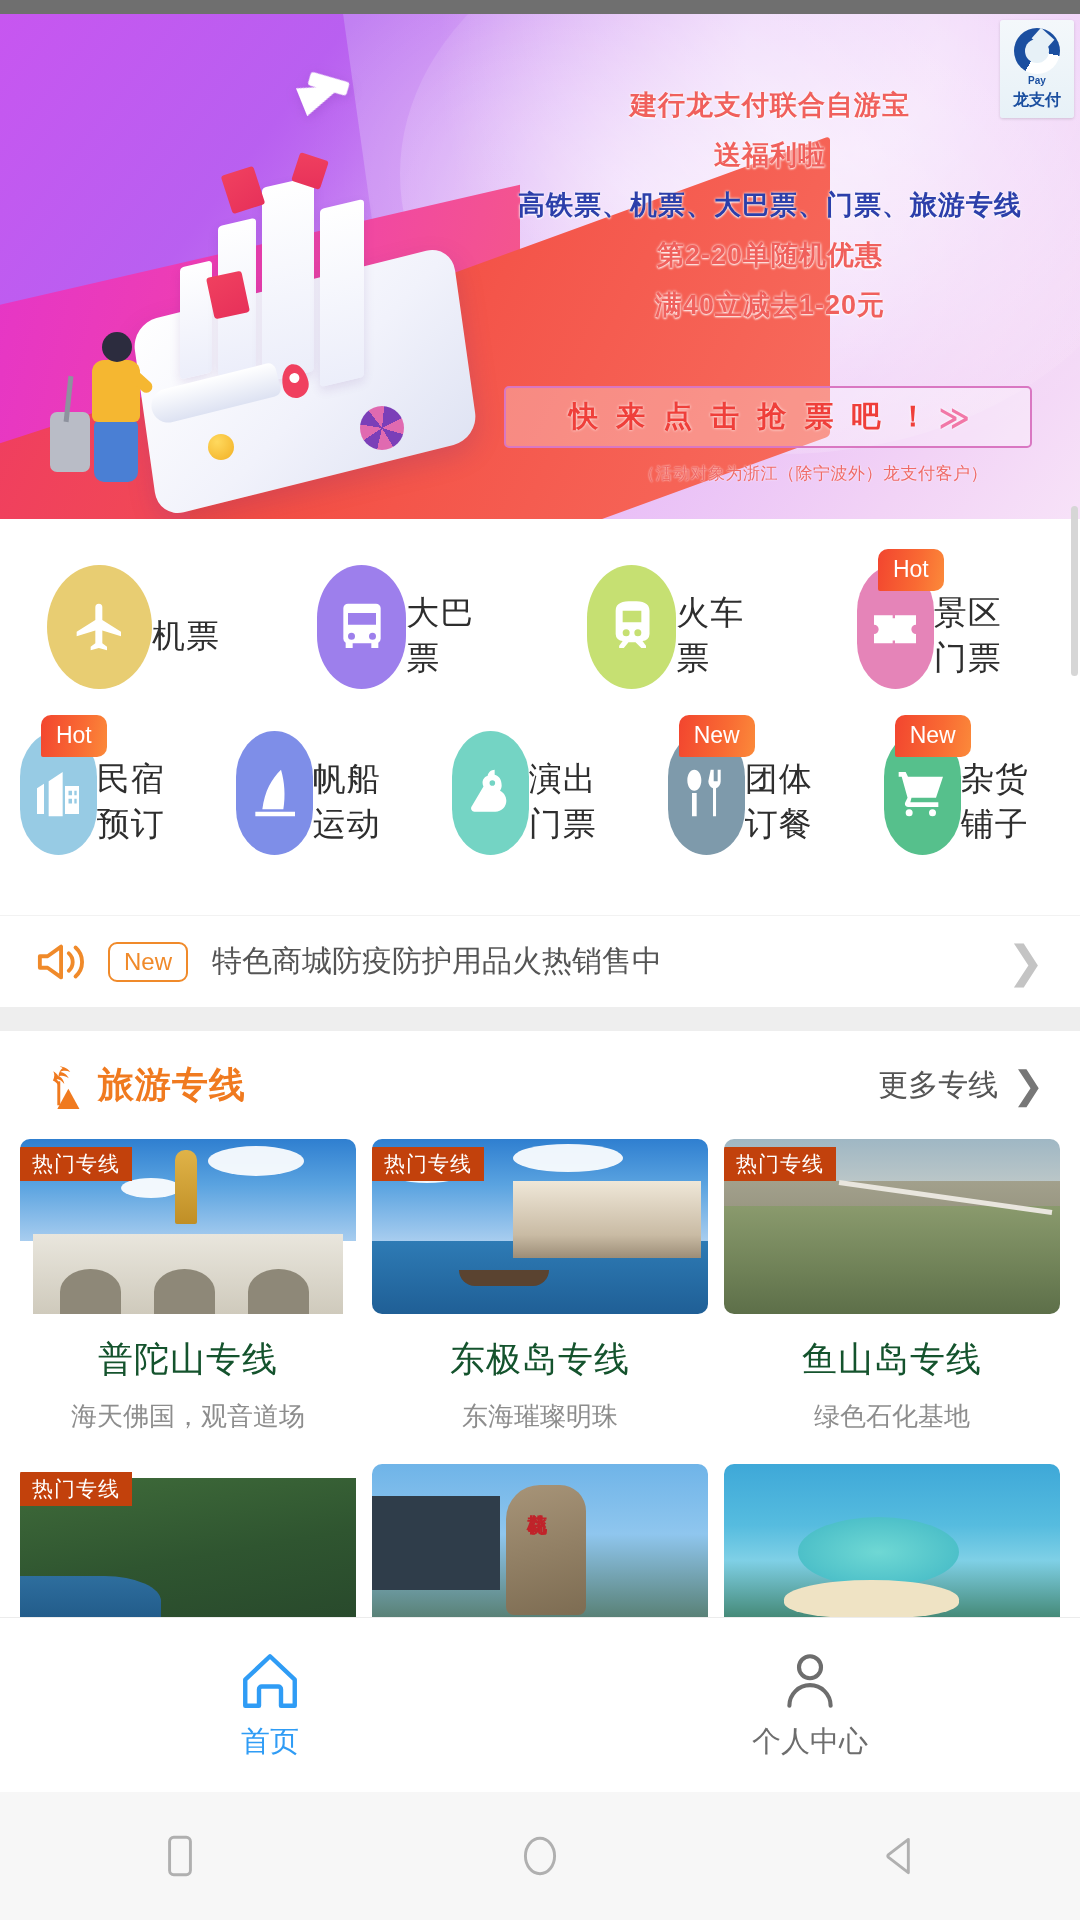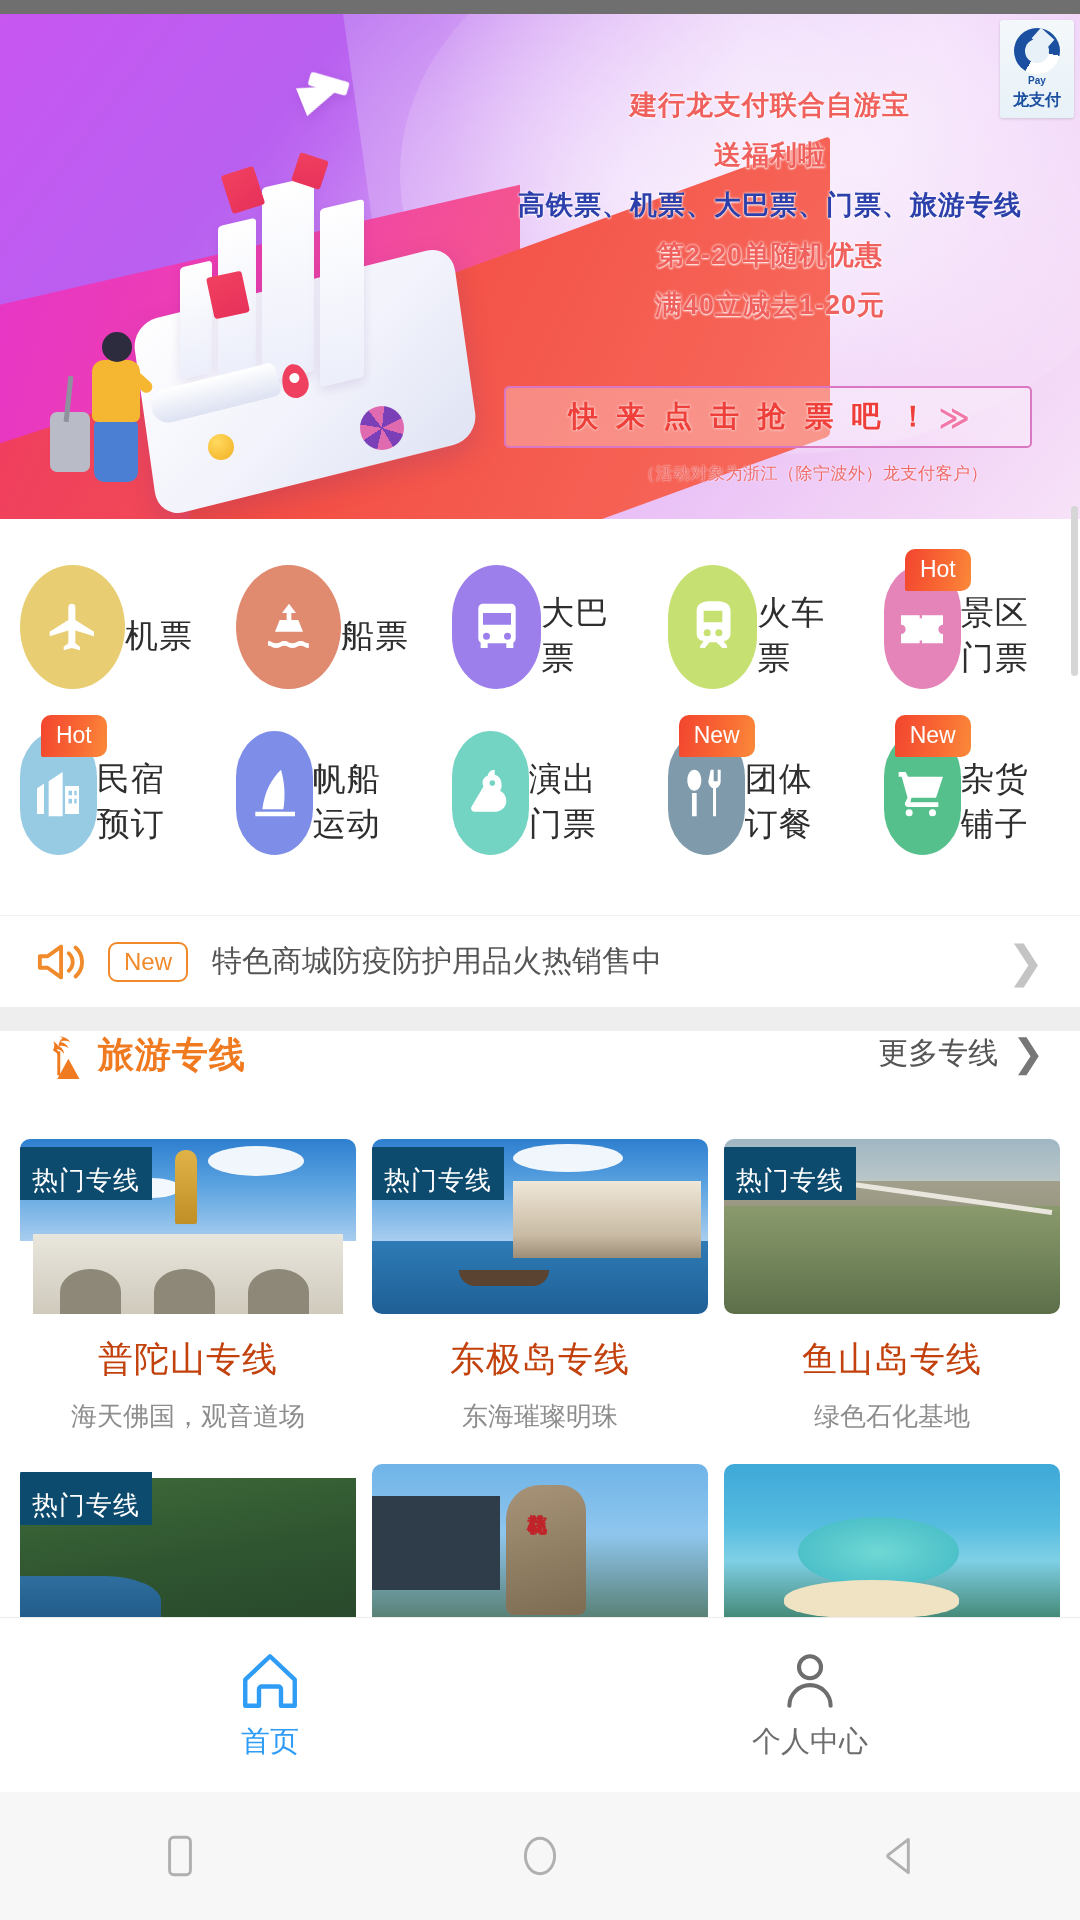--- a/index.html
+++ b/index.html
@@ -157,36 +157,36 @@
   .notice .newtag{
     margin-left:18px; border:2px solid #f08a2a; color:#f08a2a; border-radius:9px;
     font-size:24px; padding:6px 14px; line-height:1; flex:0 0 auto;
   }
   .notice .ntext{ margin-left:24px; font-size:30px; color:#555; flex:1 1 auto; white-space:nowrap; }
   .notice .ncar{ color:#c4c4c4; font-size:44px; font-weight:300; line-height:1; }
 
   .spacer{ height:24px; background:#eeeeee; }
 
   
-  .sec-head{ height:108px; display:flex; align-items:flex-start; padding:0 36px; background:#fff; }
+  .sec-head{ height:108px; display:flex; align-items:center; padding:0 36px; background:#fff; }
   .sec-ico{ width:50px; height:48px; flex:0 0 auto; }
   .sec-title{ font-size:36px; color:#f07a1f; font-weight:bold; margin-left:12px; letter-spacing:1px; }
   .sec-more{ margin-left:auto; font-size:30px; color:#555; display:flex; align-items:center; }
   .sec-more .chev{ margin-left:14px; font-size:38px; color:#777; font-weight:300; }
 
   .cards{ display:flex; justify-content:space-between; padding:0 20px; background:#fff; }
   .card{ width:336px; }
   .card .thumb{
     width:336px; height:175px; border-radius:10px; overflow:hidden; position:relative;
   }
   .card .hot-tag{
-    position:absolute; left:0; top:8px; background:#0c4a6e; color:#fff;
-    font-size:26px; padding:20px 12px 7px; line-height:1; letter-spacing:1px; z-index:3;
-  }
-  .card .ctitle{ text-align:center; font-size:35px; color:#c2410c; margin-top:22px; letter-spacing:1px; }
+    position:absolute; left:0; top:8px; background:#c2410c; color:#fff;
+    font-size:21px; padding:6px 12px 7px; line-height:1; letter-spacing:1px; z-index:3;
+  }
+  .card .ctitle{ text-align:center; font-size:35px; color:#14532d; margin-top:22px; letter-spacing:1px; }
   .card .csub{ text-align:center; font-size:26px; color:#8d8d8d; margin-top:16px; }
   .cards.row2{ margin-top:30px; }
   .cards.row2 .thumb{ height:175px; }
 
   
   .sc{ position:absolute; inset:0; }
   .sky{ position:absolute; left:0; top:0; right:0; height:58%;
     background:linear-gradient(180deg,#2f7fd0 0%,#5aa3e0 45%,#a8cdef 100%); }
   .cloud{ position:absolute; background:#fff; border-radius:50%; opacity:.92; }
   .sea{ position:absolute; left:0; bottom:0; right:0; height:42%;
@@ -315,28 +315,20 @@
     <div class="grid-row">
       <div class="cell">
         <div class="bubble" style="background:#e8cd72">
           <svg viewBox="0 0 24 24">
               <path d="M21 16v-2l-8-5V3.5A1.5 1.5 0 0 0 11.5 2 1.5 1.5 0 0 0 10 3.5V9l-8 5v2l8-2.5V19l-2 1.5V22l3.5-1 3.5 1v-1.5L13 19v-5.5z"></path>
             </svg>
         </div>
         <div class="cell-label">机票</div>
       </div>
 
-      <div class="cell">
-        <div class="bubble" style="background:#e08a70">
-          <svg viewBox="0 0 24 24">
-              <path d="M12 2l3 4h-2v3h3l2 5H6l2-5h3V6H9zM3 18c1.5 0 2 1 3.5 1S8.5 18 10 18s2 1 3.5 1 2-1 3.5-1 2 1 3.5 1v2c-1.5 0-2-1-3.5-1s-2 1-3.5 1-2-1-3.5-1-2 1-3.5 1S4.5 20 3 20z"></path>
-            </svg>
-        </div>
-        <div class="cell-label">船票</div>
-      </div>
 
       <div class="cell">
         <div class="bubble" style="background:#9d7fec">
           <svg viewBox="0 0 24 24">
               <path d="M6 2h12a2 2 0 0 1 2 2v13a2 2 0 0 1-1 1.7V21h-3v-2H8v2H5v-2.3A2 2 0 0 1 4 17V4a2 2 0 0 1 2-2zm0 4v5h12V6zm1.5 8.5A1.5 1.5 0 1 0 9 16a1.5 1.5 0 0 0-1.5-1.5zm9 0A1.5 1.5 0 1 0 18 16a1.5 1.5 0 0 0-1.5-1.5z"></path>
             </svg>
         </div>
         <div class="cell-label">大巴票</div>
       </div>
 

